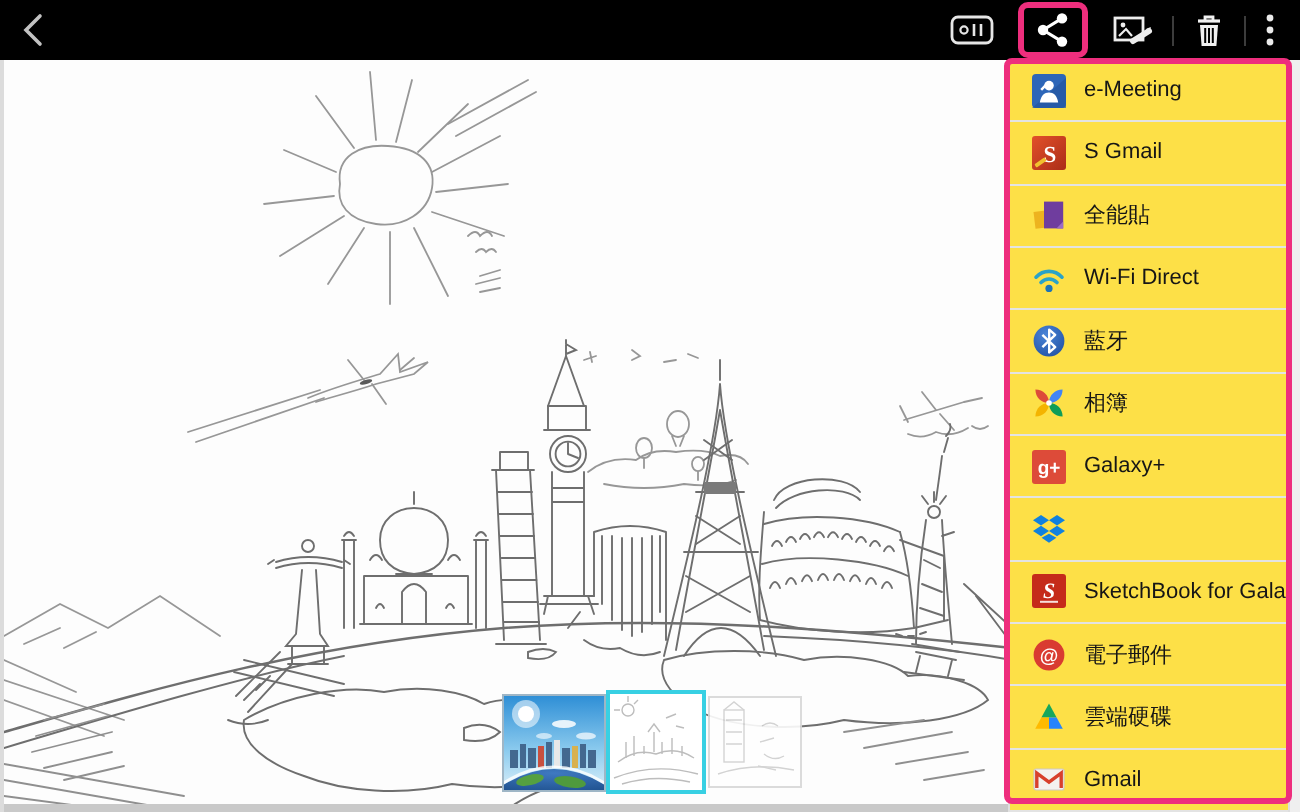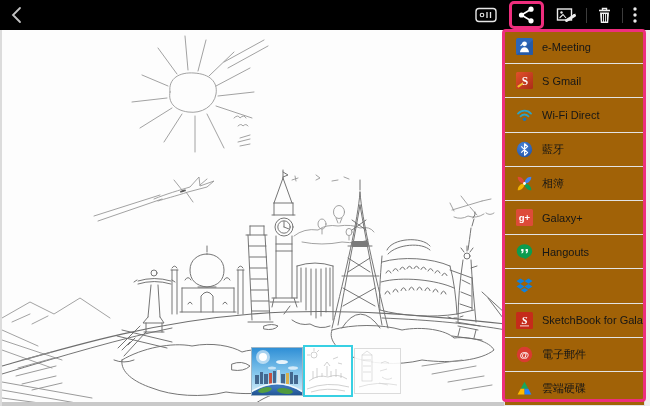--- a/index.html
+++ b/index.html
@@ -16,21 +16,21 @@
   
   .canvas{position:absolute;left:0;top:30px;width:504px;height:376px;background:#fdfdfd;
           border-left:2px solid #dcdcdc;box-sizing:border-box;}
   .sketch{position:absolute;left:0;top:0;}
   .edge-bottom{position:absolute;left:0;top:372px;width:504px;height:4px;background:#c9c9c9;}
   .thumb{position:absolute;box-sizing:border-box;background:#fff;}
   .t1{left:249px;top:317px;width:52px;height:49px;border:1px solid #9fb6c6;}
   .t2{left:301px;top:315px;width:50px;height:52px;border:2px solid #38d0e3;}
   .t3{left:352px;top:318px;width:47px;height:46px;border:1px solid #d8d8d8;opacity:.9;}
   
-  .panel{position:absolute;left:504px;top:30px;width:146px;height:376px;background:#a16207;
+  .panel{position:absolute;left:504px;top:30px;width:146px;height:376px;background:#fde047;
          border-left:1px solid #e0e0e0;display:flex;flex-direction:column;box-sizing:border-box;z-index:10;}
   .row{flex:1;display:flex;align-items:center;gap:9px;padding-left:11px;cursor:pointer;}
   .row:not(:last-child){border-bottom:1px solid #e3e3e3;}
   .ric{width:17px;height:17px;flex:0 0 17px;display:flex;align-items:center;justify-content:center;}
   .rlabel{font-size:11px;color:#161616;white-space:nowrap;}
   .scrolltrack{position:absolute;right:0;top:0;bottom:0;width:5px;background:#efefef;border-left:1px solid #dedede;}
   
   .annotation{position:absolute;left:502px;top:29px;width:144px;height:373px;border:3px solid #ee2e7d;
               border-radius:4px;box-sizing:border-box;pointer-events:none;z-index:40;}
 </style>
@@ -283,20 +283,30 @@
               </linearGradient>
             </defs>
         <rect width="17" height="17" rx="1.5" fill="url(#sng)"></rect>
         <text x="9" y="12.8" text-anchor="middle" font-family="Liberation Serif, serif" font-weight="bold" font-size="11.5" fill="#fff">S</text>
         <rect x="1.2" y="12.4" width="6.2" height="2" rx="0.6" fill="#f2c12e" transform="rotate(-35 4 13.4)"></rect>
           </svg>
       </span>
       <span class="rlabel">S Gmail</span>
     </div>
 
+    <div class="row">
+      <span class="ric">
+        <svg width="17" height="17" viewBox="0 0 17 17">
+        <rect x="1.2" y="6.5" width="8" height="8.5" fill="#edb31f" transform="rotate(-7 5 10.5)"></rect>
+        <rect x="6" y="1.8" width="9.6" height="13.4" fill="#6f3d9e"></rect>
+        <path d="M15.6 15.2 L12.2 15.2 L15.6 11.8 Z" fill="#9a6cc5"></path>
+          </svg>
+      </span>
+      <span class="rlabel">全能貼</span>
+    </div>
 
     <div class="row">
       <span class="ric">
         <svg width="17" height="17" viewBox="0 0 17 17">
         <path d="M2 7.6 C5.7 3.7 11.3 3.7 15 7.6" fill="none" stroke="#2aa3c8" stroke-width="1.8" stroke-linecap="round"></path>
         <path d="M4.5 10.3 C6.9 7.9 10.1 7.9 12.5 10.3" fill="none" stroke="#2aa3c8" stroke-width="1.8" stroke-linecap="round"></path>
         <circle cx="8.5" cy="13.2" r="1.8" fill="#1d74b8"></circle>
           </svg>
       </span>
       <span class="rlabel">Wi-Fi Direct</span>
@@ -335,30 +345,20 @@
     <div class="row">
       <span class="ric">
         <svg width="17" height="17" viewBox="0 0 17 17">
             <rect width="17" height="17" rx="1.5" fill="#dd4b39"></rect>
         <text x="8.5" y="12.2" text-anchor="middle" font-family="Liberation Sans, sans-serif" font-weight="bold" font-size="9.5" fill="#fff">g+</text>
           </svg>
       </span>
       <span class="rlabel">Galaxy+</span>
     </div>
 
-    <div class="row">
-      <span class="ric">
-        <svg width="17" height="17" viewBox="0 0 17 17">
-        <path d="M8.5 1.2 C4.1 1.2 0.8 4.4 0.8 8.3 C0.8 12.2 4.1 15 8.5 15 L8.5 16.6 C8.5 16.6 10.6 15.6 12.5 14.1 C14.8 12.6 16.2 10.6 16.2 8.3 C16.2 4.4 12.9 1.2 8.5 1.2 Z" fill="#0c9c4f"></path>
-        <path d="M5.2 5.9 h2.3 v2.3 c0 1.4 -0.8 2.1 -2 2.3 v-1.1 c0.5 -0.1 0.9 -0.5 0.9 -1.2 h-1.2 Z" fill="#fff"></path>
-        <path d="M9.6 5.9 h2.3 v2.3 c0 1.4 -0.8 2.1 -2 2.3 v-1.1 c0.5 -0.1 0.9 -0.5 0.9 -1.2 h-1.2 Z" fill="#fff"></path>
-          </svg>
-      </span>
-      <span class="rlabel">Hangouts</span>
-    </div>
 
     <div class="row">
       <span class="ric">
         <svg width="17" height="17" viewBox="0 0 17 17">
             <g fill="#1081de">
         <polygon points="4.5,1.5 8.5,4.1 4.5,6.7 0.5,4.1"></polygon>
         <polygon points="12.5,1.5 16.5,4.1 12.5,6.7 8.5,4.1"></polygon>
         <polygon points="4.5,6.9 8.5,9.5 4.5,12.1 0.5,9.5"></polygon>
         <polygon points="12.5,6.9 16.5,9.5 12.5,12.1 8.5,9.5"></polygon>
         <polygon points="4.8,12.9 8.5,15.4 12.2,12.9 8.5,10.9"></polygon>
@@ -393,18 +393,28 @@
       <span class="ric">
         <svg width="17" height="17" viewBox="0 0 17 17">
         <polygon points="8.5,1.8 4.7,8.7 12.3,8.7" fill="#16a75c"></polygon>
         <polygon points="4.7,8.7 1.6,14.4 8.5,14.4 8.5,8.7" fill="#ffba00"></polygon>
         <polygon points="12.3,8.7 15.4,14.4 8.5,14.4 8.5,8.7" fill="#2684fc"></polygon>
           </svg>
       </span>
       <span class="rlabel">雲端硬碟</span>
     </div>
 
+    <div class="row">
+      <span class="ric">
+        <svg width="17" height="17" viewBox="0 0 17 17">
+        <rect x="1" y="3.5" width="15" height="10.5" rx="1" fill="#f4f2f0" stroke="#cfc8c2" stroke-width="0.6"></rect>
+        <path d="M2.2 5.2 L8.5 9.8 L14.8 5.2" fill="none" stroke="#b9b1a9" stroke-width="0.6"></path>
+        <path d="M2.4 13 V5.6 L8.5 10.1 L14.6 5.6 V13" fill="none" stroke="#d8402c" stroke-width="1.7"></path>
+          </svg>
+      </span>
+      <span class="rlabel">Gmail</span>
+    </div>
 
     <div class="scrolltrack"></div>
   </div>
 
   <div class="annotation"></div>
 </div>
 
 </body></html>

